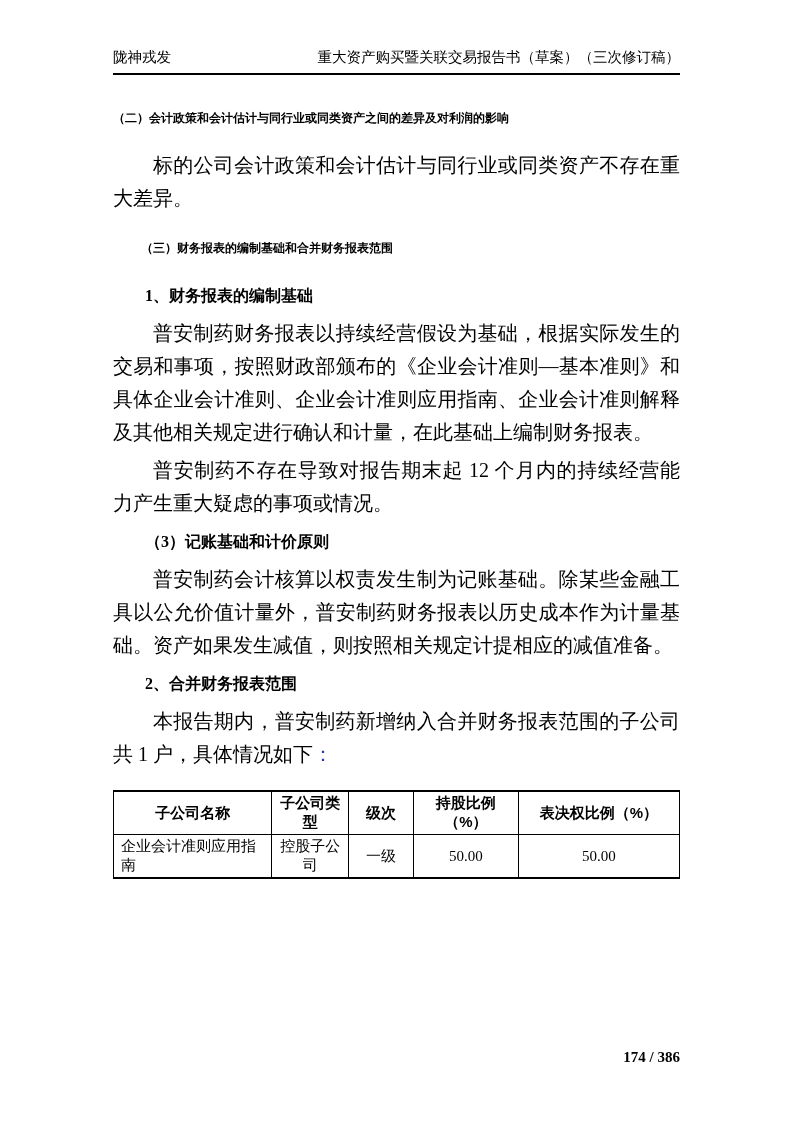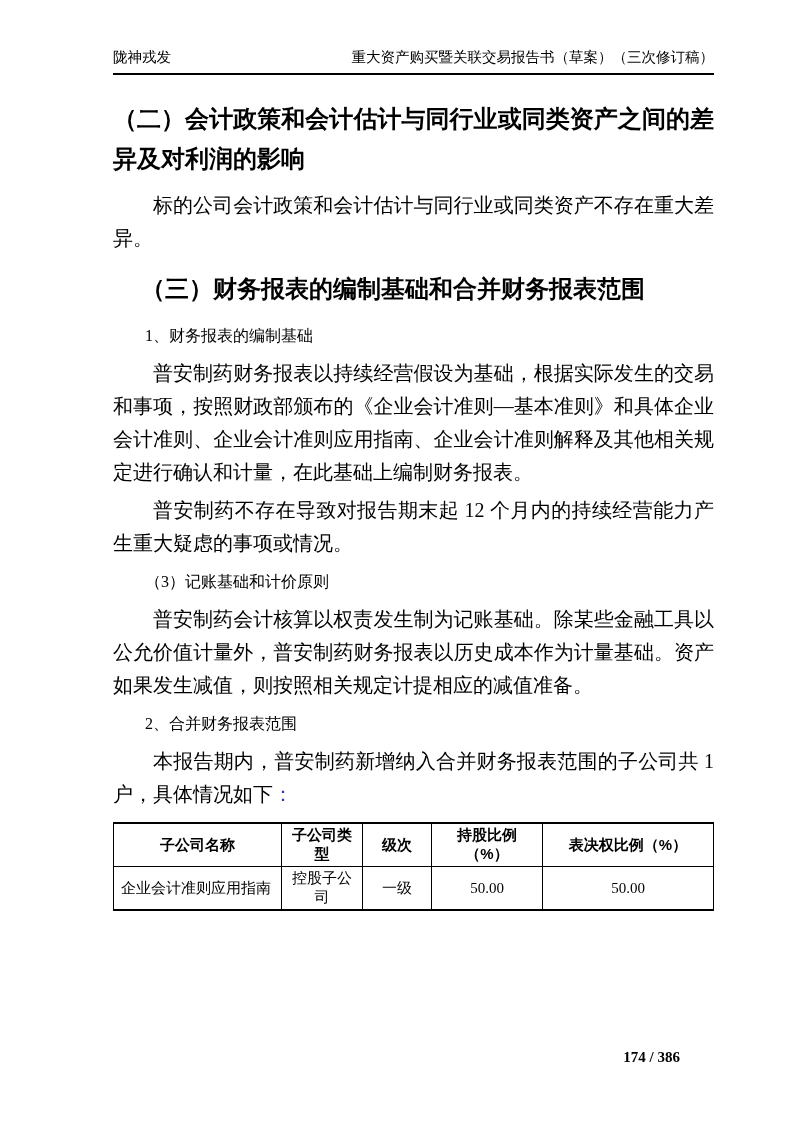--- a/index.html
+++ b/index.html
@@ -7,67 +7,68 @@
     padding: 0;
     background: #ffffff;
   }
   .page {
     position: relative;
     width: 793px;
     height: 1122px;
     margin: 0 auto;
     background: #ffffff;
     box-sizing: border-box;
-    padding: 48px 79px 0 113px;
+    padding: 48px 113px 0 113px;
     font-family: "Liberation Serif", "DejaVu Serif", serif;
     color: #000000;
     overflow: hidden;
   }
   .doc-header {
     display: flex;
     justify-content: space-between;
     align-items: flex-end;
     font-size: 14.5px;
     padding-bottom: 6px;
     border-bottom: 2px solid #000000;
   }
   .doc-header .hdr-left { white-space: nowrap; }
   .doc-header .hdr-right { white-space: nowrap; }
 
   .h-major {
-    font-family: Liberation Serif, serif;
+    font-family: Liberation Mono, monospace;
     font-weight: bold;
-    font-size: 24px;
+    font-size: 12px;
     line-height: 40px;
     text-align: justify;
     margin: 24px 0 0 0;
   }
   .h-major.second { margin-top: 14px; margin-left: 28px; }
 
   p.body-text {
     font-size: 20px;
     line-height: 33px;
     text-align: justify;
     text-indent: 2em;
     margin: 5px 0;
   }
   p.sub-head {
     font-size: 16px;
     line-height: 33px;
     text-indent: 2em;
     margin: 5px 0;
+    font-weight: bold;
   }
   p.first-after-heading { margin-top: 10px; }
 
   .colon-blue { color: #2a35b0; }
 
   table.sub-table {
     width: 100%;
     border-collapse: collapse;
-    margin-top: 11px;
+    margin-top: 19px;
     font-size: 15px;
   }
   table.sub-table th, table.sub-table td {
     border-left: 1px solid #000;
     border-right: 1px solid #000;
     padding: 2px 7px;
     height: 24px;
     box-sizing: border-box;
   }
   table.sub-table thead tr {

